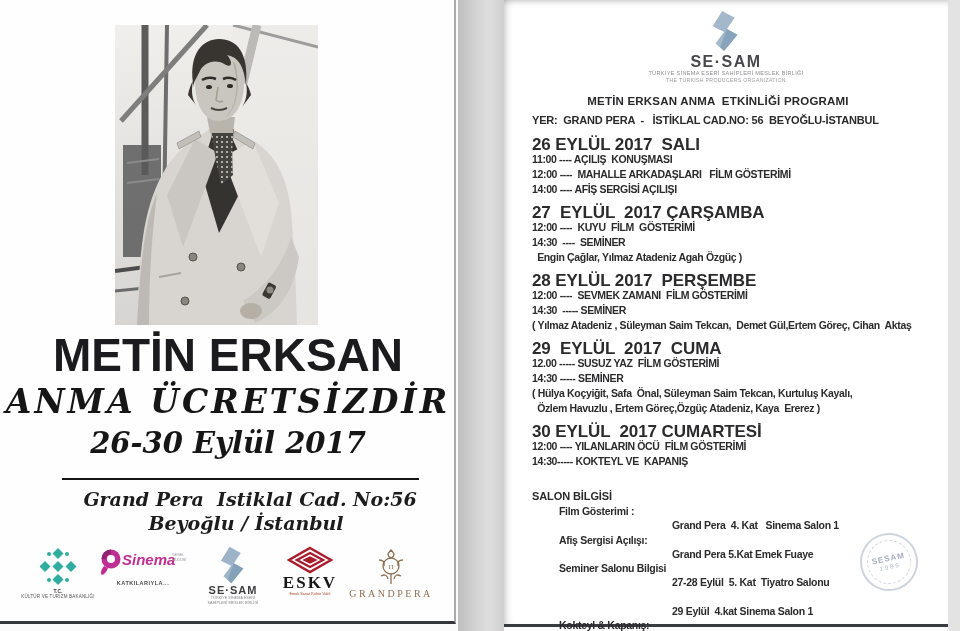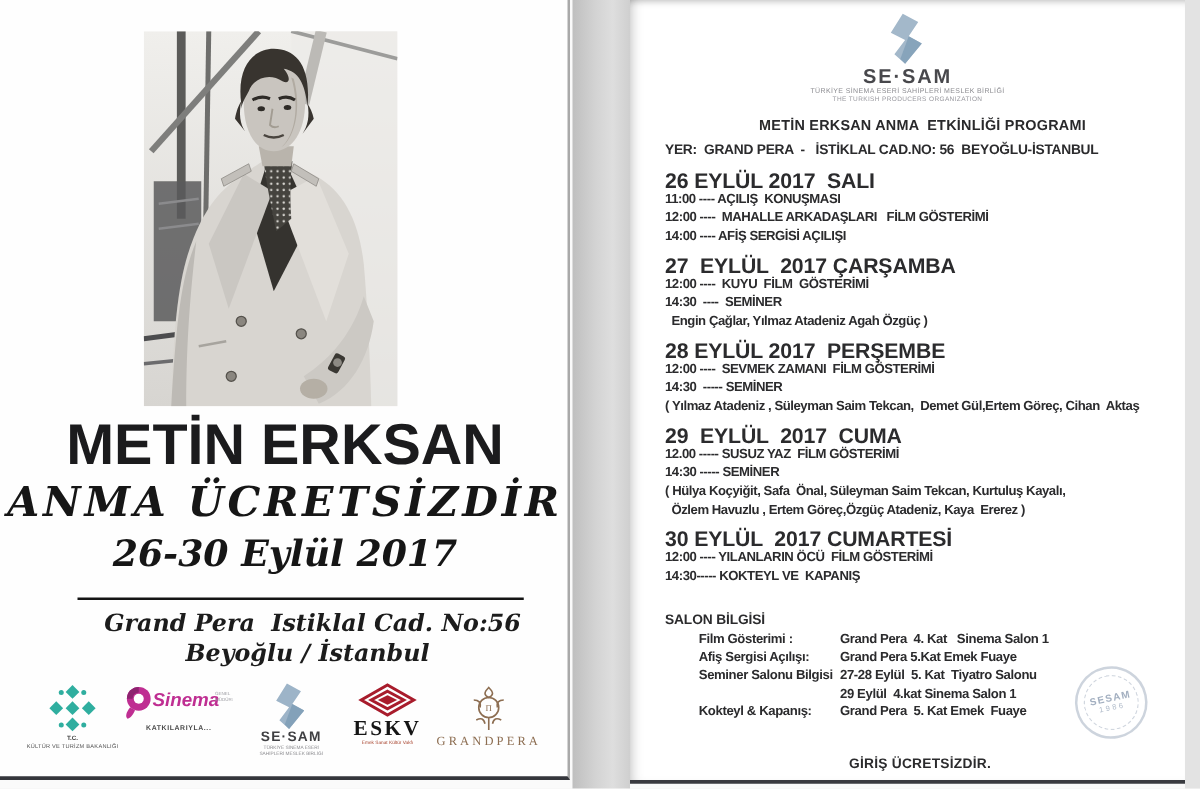--- a/index.html
+++ b/index.html
@@ -45,32 +45,32 @@
              letter-spacing:2px;line-height:18px;}
   .eskv-cap{font-size:3.8px;color:#a8432d;line-height:5px;white-space:pre;}
   .gp-word{font-family:"Liberation Serif",serif;font-size:10px;color:#8d6e52;letter-spacing:2.5px;line-height:11px;}
   .sin-katki{font-size:5.5px;color:#4a4a4a;font-weight:700;letter-spacing:.5px;margin-top:4px;}
 
   
   .rp-logo{position:absolute;left:0;top:10px;width:444px;display:flex;flex-direction:column;align-items:center;}
   .sesam-word-lg{font-size:16px;font-weight:700;color:#48484c;letter-spacing:1.5px;line-height:16px;margin-top:2px;}
   .org-line1{font-size:5.6px;color:#8d8d92;letter-spacing:.3px;line-height:7px;white-space:pre;}
   .org-line2{font-size:5.2px;color:#9a9aa0;letter-spacing:.3px;line-height:7px;white-space:pre;}
-  .rp-title{position:absolute;left:32px;top:95px;width:404px;text-align:center;
+  .rp-title{position:absolute;left:12px;top:95px;width:404px;text-align:center;
             font-size:11.5px;font-weight:700;color:#29292b;letter-spacing:.2px;white-space:pre;}
   .rp-body{position:absolute;left:28px;top:113px;width:408px;color:#2b2b2d;}
   .loc{font-size:11px;font-weight:700;white-space:pre;line-height:15px;margin-bottom:9px;letter-spacing:-.2px;}
   .day{margin-bottom:8px;}
   .day-h{font-size:17px;font-weight:700;white-space:pre;line-height:15px;letter-spacing:-.1px;}
   .day-l{font-size:10.5px;font-weight:700;white-space:pre;line-height:15px;letter-spacing:-.35px;}
   .salon{margin-top:20px;}
   .salon-h{font-size:11px;font-weight:700;line-height:15px;letter-spacing:-.1px;}
   .salon-row{display:flex;line-height:14.5px;padding-left:27px;}
   .salon-label{width:113px;flex:none;font-size:10.5px;font-weight:700;letter-spacing:-.3px;white-space:pre;}
-  .salon-value{font-size:10.5px;font-weight:700;letter-spacing:-.3px;white-space:pre;}
+  .salon-value{font-size:10.5px;font-weight:700;letter-spacing:-.3px;white-space:pre;margin-top:14px;}
   .rp-footer{margin-top:28px;text-align:center;font-size:11px;font-weight:700;letter-spacing:.2px;white-space:pre;}
   .stamp{position:absolute;left:356px;top:533px;width:58px;height:58px;border-radius:50%;
          border:2px solid rgba(148,162,182,.55);transform:rotate(-12deg);
          display:flex;flex-direction:column;align-items:center;justify-content:center;opacity:.85;}
   .stamp-inner{position:absolute;left:5px;top:5px;right:5px;bottom:5px;border-radius:50%;
                border:1px dashed rgba(148,162,182,.5);}
   .stamp-t1{font-size:8px;font-weight:700;color:#93a2b6;letter-spacing:1px;line-height:9px;}
   .stamp-t2{font-size:6px;color:#a2afc0;letter-spacing:2px;line-height:8px;}
 </style>
 </head>

